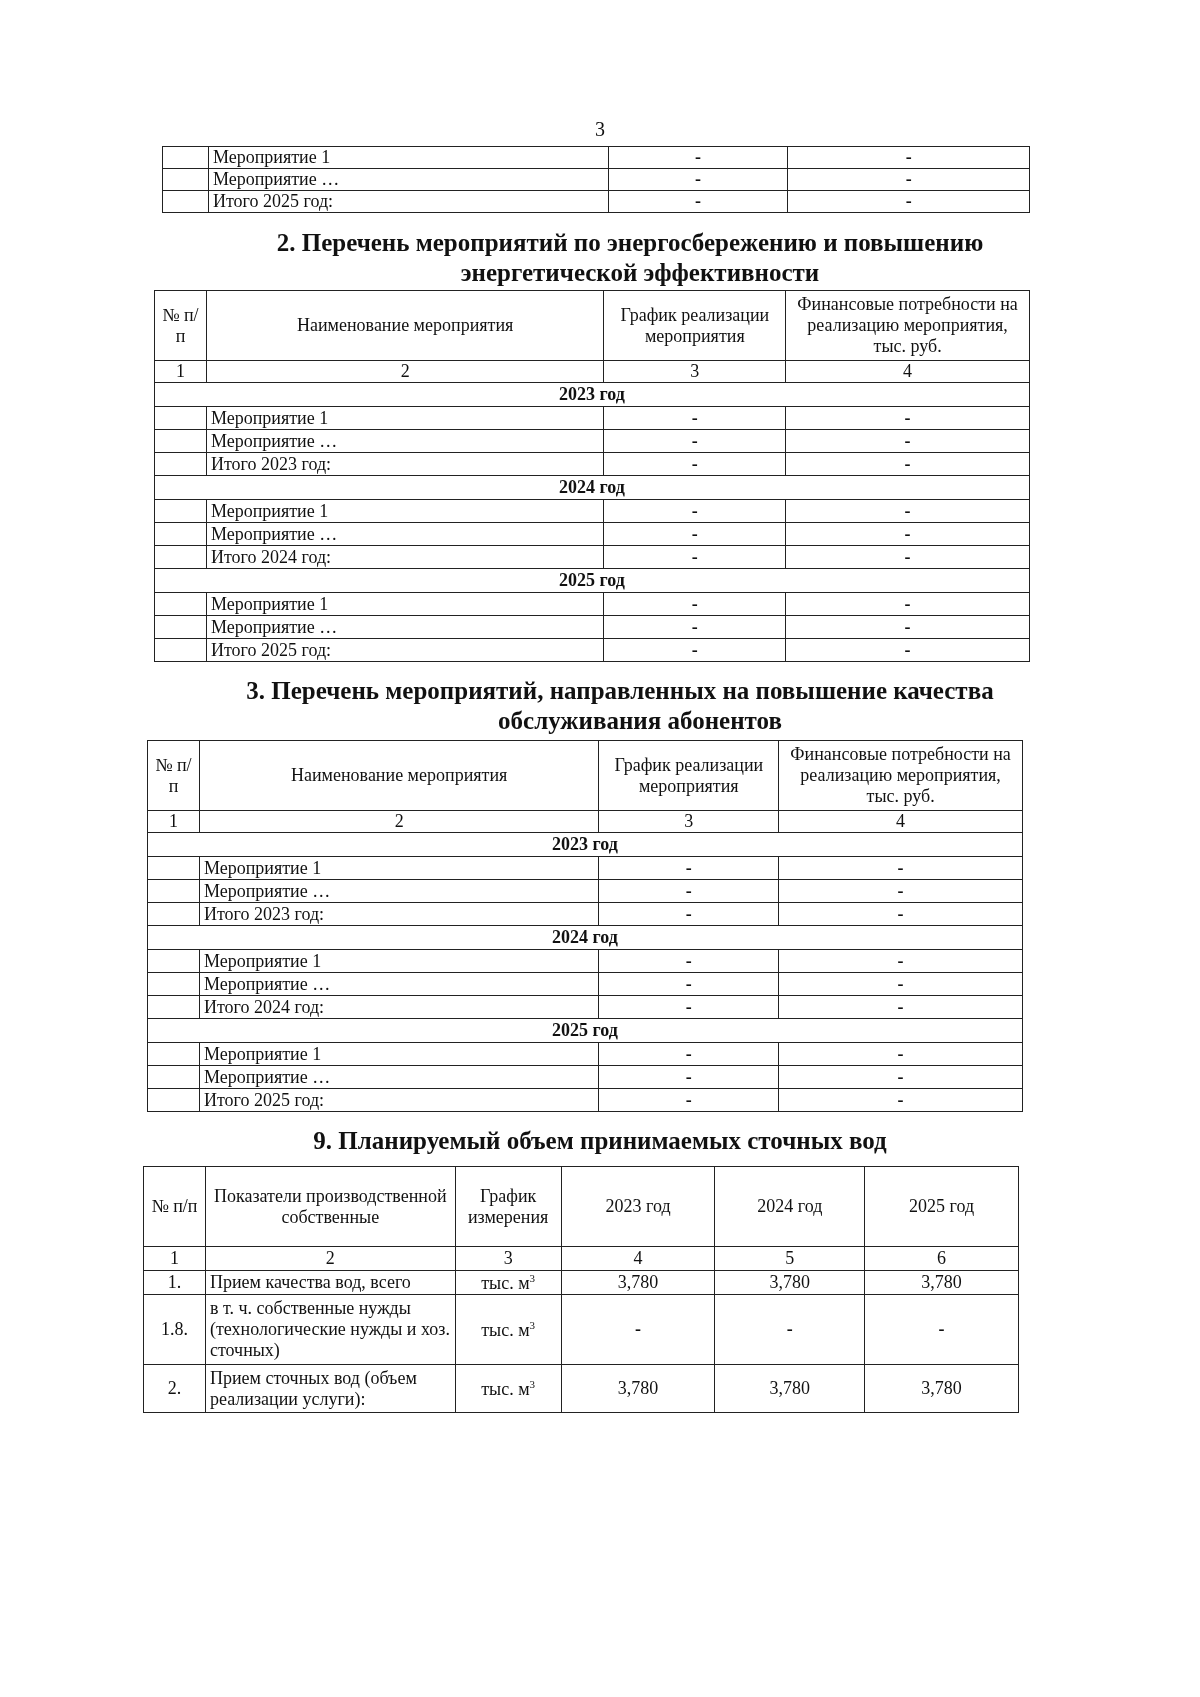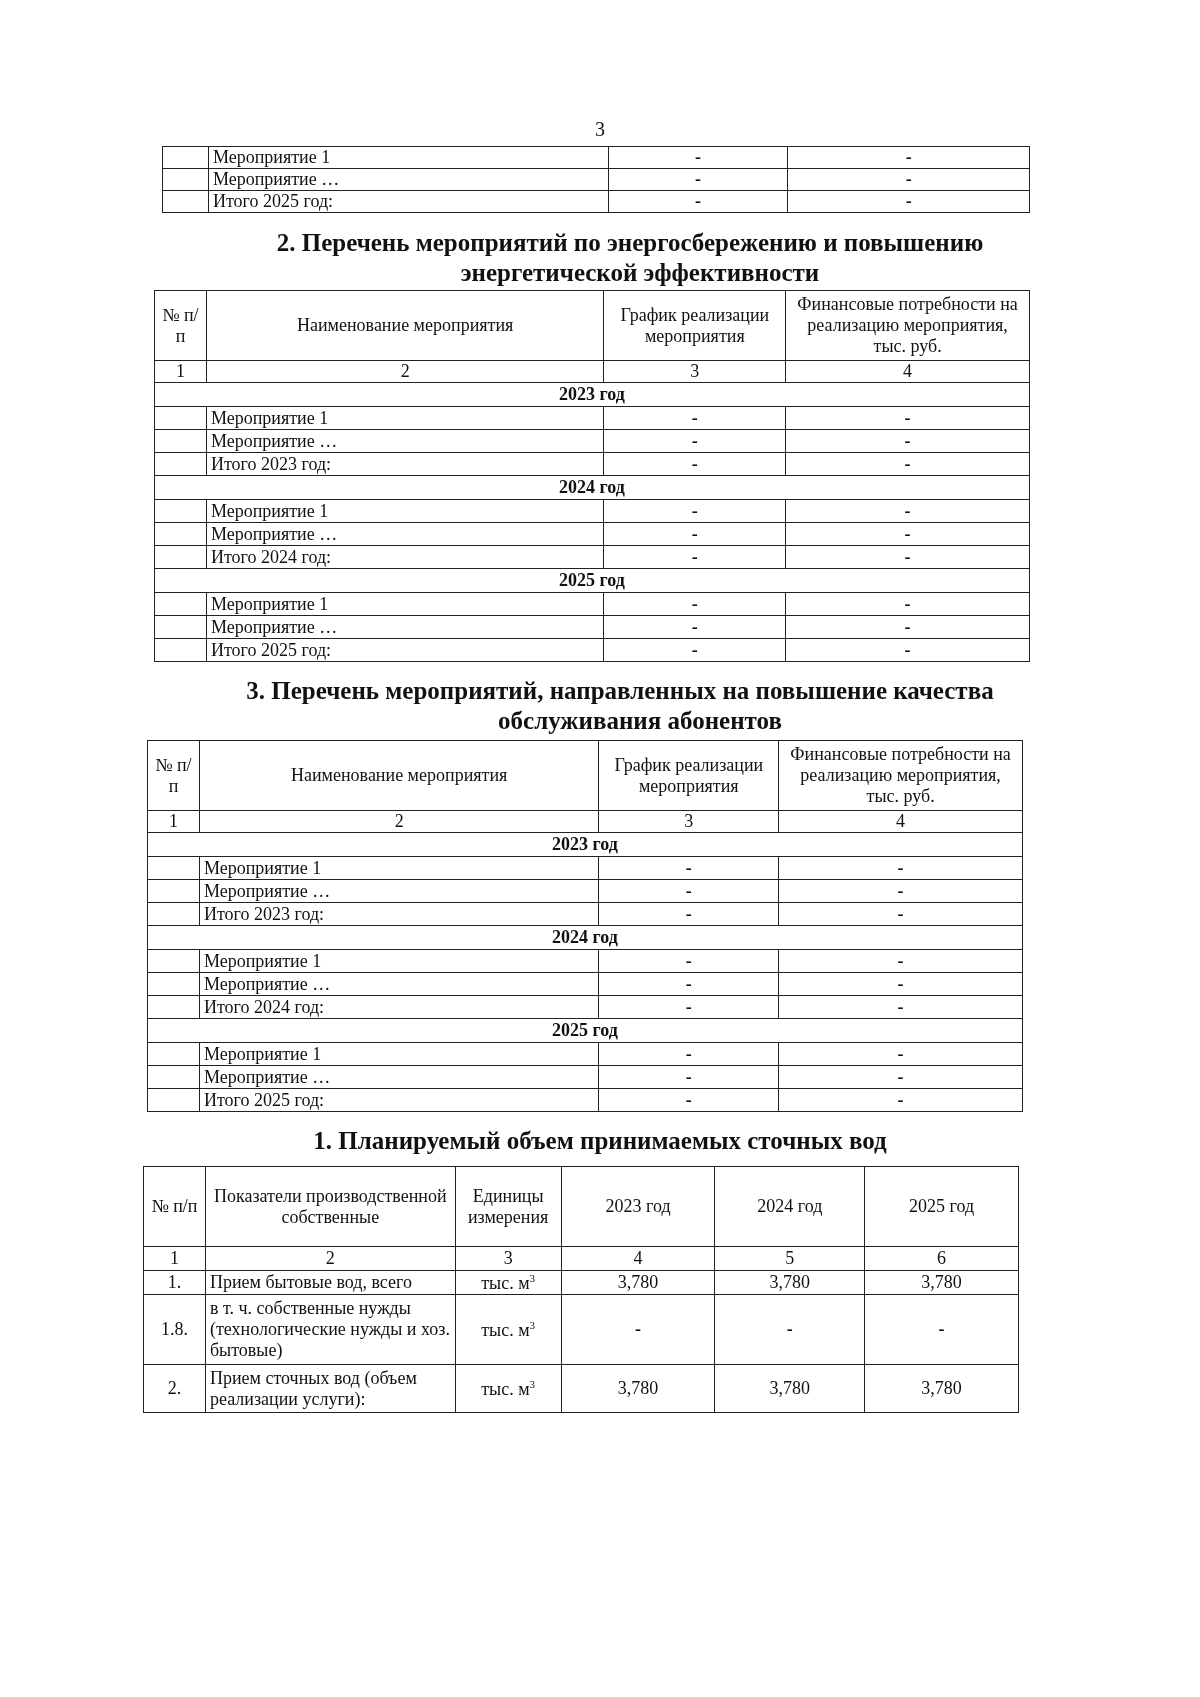--- a/index.html
+++ b/index.html
@@ -221,59 +221,59 @@
       </tr>
   <tr style="height:23px">
         <td></td>
         <td class="ind">Итого 2025 год:</td>
         <td class="dash">-</td>
         <td class="dash">-</td>
       </tr>
 </tbody>
   </table>
 
-<h2 style="top:1126px; left:0px;">1. Планируемый объем принимаемых сточных вод</h2>
+<h2 style="top:1126px; left:0px;">9. Планируемый объем принимаемых сточных вод</h2>
 
 <table style="top:1166px; left:143px; width:876px;">
   <colgroup>
       <col style="width:62px">
       <col style="width:250px">
       <col style="width:106px">
       <col style="width:154px">
       <col style="width:150px">
       <col style="width:154px">
     </colgroup>
   <tbody>
       <tr style="height:80px">
     <td class="c">№ п/п</td>
     <td class="c">Показатели производственной собственные</td>
-    <td class="c">Единицы измерения</td>
+    <td class="c">График измерения</td>
     <td class="c">2023 год</td>
     <td class="c">2024 год</td>
     <td class="c">2025 год</td>
   </tr>
   <tr style="height:24px">
     <td class="c">1</td>
     <td class="c">2</td>
     <td class="c">3</td>
     <td class="c">4</td>
     <td class="c">5</td>
     <td class="c">6</td>
   </tr>
   <tr style="height:24px">
     <td class="c">1.</td>
-    <td>Прием бытовые вод, всего</td>
+    <td>Прием качества вод, всего</td>
     <td class="c"><span>тыс. м</span><sup>3</sup></td>
     <td class="c">3,780</td>
     <td class="c">3,780</td>
     <td class="c">3,780</td>
   </tr>
   <tr style="height:70px">
     <td class="c">1.8.</td>
-    <td>в т. ч. собственные нужды (технологические нужды и хоз. бытовые)</td>
+    <td>в т. ч. собственные нужды (технологические нужды и хоз. сточных)</td>
     <td class="c"><span>тыс. м</span><sup>3</sup></td>
     <td class="dash">-</td>
     <td class="dash">-</td>
     <td class="dash">-</td>
   </tr>
   <tr style="height:48px">
     <td class="c">2.</td>
     <td>Прием сточных вод (объем реализации услуги):</td>
     <td class="c"><span>тыс. м</span><sup>3</sup></td>
     <td class="c">3,780</td>

